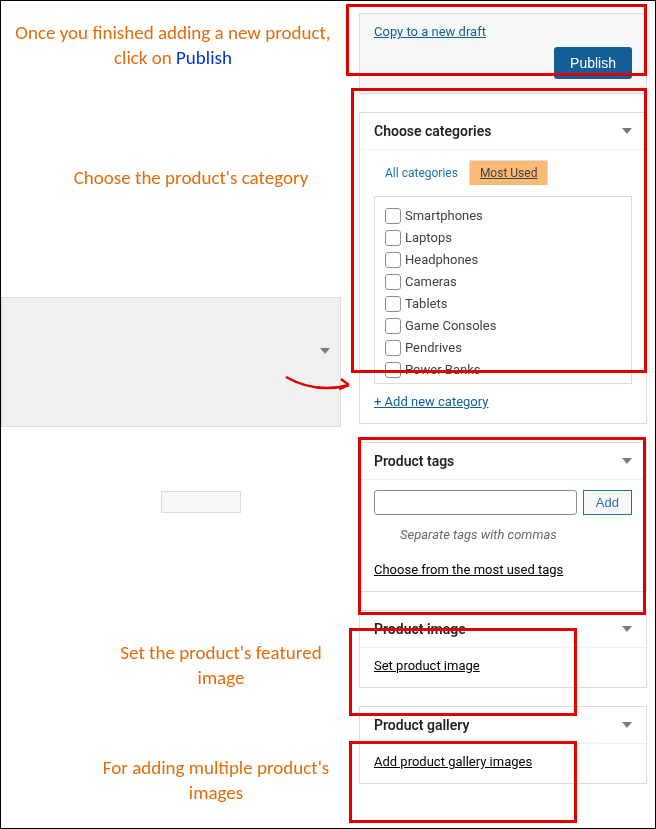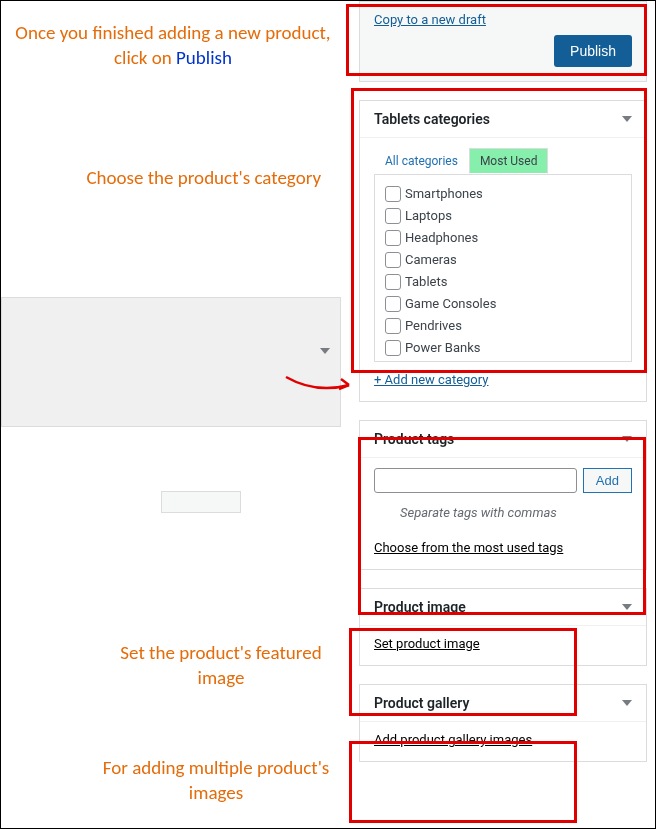--- a/index.html
+++ b/index.html
@@ -31,21 +31,21 @@
       position: absolute;
       border: 3px solid #e00000;
       pointer-events: none;
       z-index: 5;
     }
     
     
     .sidebar {
       position: absolute;
       right: 8px;
-      top: 0;
+      top: 12px;
       width: 288px;
     }
     
     
     .panel-stub {
       position: absolute;
       background: #f0f0f1;
       border: 1px solid #dcdcde;
     }
     
@@ -101,33 +101,35 @@
       border: none;
       padding: 8px 16px;
       font-size: 14px;
       border-radius: 3px;
       cursor: pointer;
     }
     
     
     .tabs {
       display: flex;
+      margin-bottom: 10px;
     }
     .tab {
       padding: 5px 10px;
       font-size: 12px;
       color: #2271b1;
       cursor: pointer;
       border: 1px solid transparent;
     }
     .tab.active {
       border: 1px solid #dcdcde;
       border-bottom: 1px solid #fff;
-      background: #86efac;
+      background: #fdba74;
       color: #3c434a;
+      text-decoration: underline;
     }
     
     
     .cat-list-wrap {
       border: 1px solid #dcdcde;
       height: 188px;
       overflow-y: scroll;
       padding: 8px 10px;
       background: #fff;
     }
@@ -202,21 +204,21 @@
       z-index: 6;
     }
   </style>
 </head>
 <body>
 
 <div class="annotation" style="left:8px; top:20px; width:328px; text-align:center;">
   <span>Once you finished adding a new product, click on </span><span class="blue-highlight">Publish</span>
 </div>
 
-<div class="annotation" style="left:60px; top:165px; width:260px; text-align:right;">
+<div class="annotation" style="left:60px; top:165px; width:260px; text-align:center;">
   <span>Choose the product's category</span>
 </div>
 
 <div class="annotation" style="left:0px; top:338px; width:300px; text-align:center;">
   <span>You can also add a new cateory by clicking on the </span><span class="blue-highlight">+ Add new category</span><span> option</span>
 </div>
 
 <div class="annotation" style="left:10px; top:503px; width:320px; text-align:center;">
   <span>Choose the product's tags</span>
 </div>
@@ -249,21 +251,21 @@
 
 <div class="sidebar">
 
   <div class="publish-area">
     <span class="copy-link">Copy to a new draft</span>
     <button class="publish-btn">Publish</button>
   </div>
 
   <div class="metabox">
     <div class="metabox-header">
-      <span>Tablets categories</span>
+      <span>Choose categories</span>
       <span class="caret"></span>
     </div>
     <div class="metabox-body">
       <div class="tabs">
         <div class="tab">All categories</div>
         <div class="tab active">Most Used</div>
       </div>
       <div class="cat-list-wrap">
         <label class="cat-item">
             <input type="checkbox" style="">

